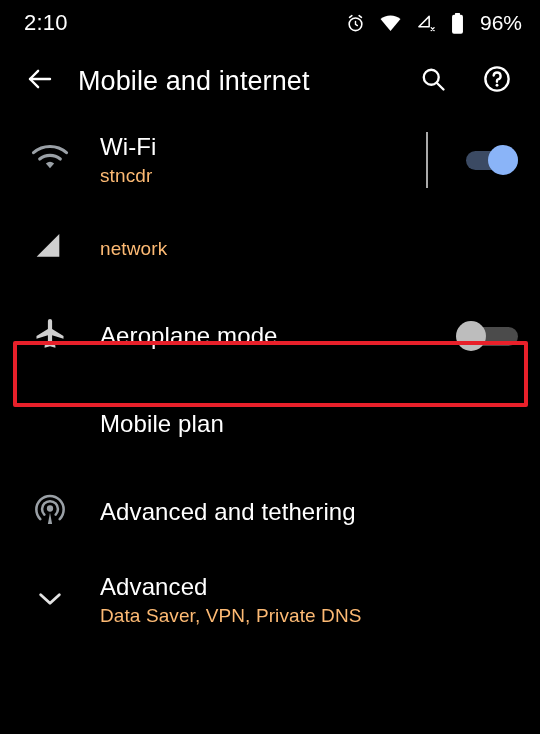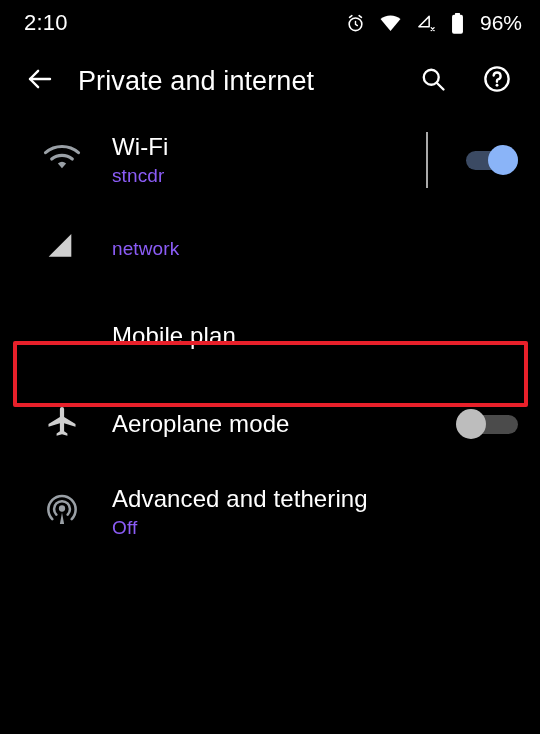--- a/index.html
+++ b/index.html
@@ -48,32 +48,32 @@
   .appbar-actions .act {
     width:42px; height:42px; display:flex; align-items:center; justify-content:center;
   }
 
   
   .list { position:absolute; top:116px; left:0; right:0; bottom:0; }
   .row {
     position:relative;
     display:flex; align-items:center;
     height:88px;
-    padding-left:12px;
+    padding-left:0;
   }
   .row-icon {
     width:100px; min-width:100px; height:88px;
     display:flex; align-items:center; justify-content:center;
   }
   .row-text { flex:1; display:flex; flex-direction:column; justify-content:center; min-width:0; }
   .row-title {
     color:#ffffff; font-size:24px; font-weight:400; line-height:1.22; letter-spacing:0.1px;
   }
   .row-sub {
-    color:#8b5cf6; font-size:19px; font-weight:400; line-height:1.3; margin-top:3px;
+    color:#fdba74; font-size:19px; font-weight:400; line-height:1.3; margin-top:3px;
     letter-spacing:0.1px;
   }
   .row-right {
     display:flex; align-items:center; height:88px; padding-right:22px;
   }
   .divider-v {
     width:2px; height:56px; background:#e3e3e3; opacity:.75; margin-right:28px;
   }
 
   
@@ -142,21 +142,21 @@
 
   <div class="appbar">
     <div class="appbar-back">
       <span>
         <svg width="30" height="30" viewBox="0 0 24 24" fill="none" stroke="#fff" stroke-width="1.9" stroke-linecap="round" stroke-linejoin="round">
           <path d="M20 12H4"></path>
             <path d="M10.5 5.5 4 12l6.5 6.5"></path>
         </svg>
       </span>
     </div>
-    <div class="appbar-title">Private and internet</div>
+    <div class="appbar-title">Mobile and internet</div>
     <div class="appbar-actions">
       <div class="act">
         <span>
           <svg width="28" height="28" viewBox="0 0 24 24" fill="none" stroke="#fff" stroke-width="2" stroke-linecap="round">
             <circle cx="10.5" cy="10.5" r="6.4"></circle>
               <path d="M15.4 15.4 21 21"></path>
           </svg>
         </span>
       </div>
       <div class="act">
@@ -203,60 +203,72 @@
             <path d="M19 3 19 20 2 20z"></path>
           </svg>
         </span>
       </div>
       <div class="row-text">
         <div class="row-sub">network</div>
       </div>
     </div>
 
     <div class="row">
-      <div class="row-icon"></div>
-      <div class="row-text">
-        <div class="row-title">Mobile plan</div>
-      </div>
-    </div>
-
-    <div class="row">
       <div class="row-icon">
         <span>
           <svg width="36" height="36" viewBox="0 0 24 24" fill="#cfcfcf">
             <path d="M21 15.2v-1.9l-7.6-4.7V3.4a1.4 1.4 0 0 0-2.8 0v5.2L3 13.3v1.9l7.6-2.4v5.3L8.4 19.6v1.5L12 20.1l3.6 1v-1.5l-2.2-1.5v-5.3L21 15.2z"></path>
           </svg>
         </span>
       </div>
       <div class="row-text">
         <div class="row-title">Aeroplane mode</div>
       </div>
       <div class="row-right">
         <div class="switch off">
           <div class="track"></div>
           <div class="thumb"></div>
         </div>
       </div>
     </div>
 
     <div class="row">
+      <div class="row-icon"></div>
+      <div class="row-text">
+        <div class="row-title">Mobile plan</div>
+      </div>
+    </div>
+
+    <div class="row">
       <div class="row-icon">
         <span>
           <svg width="36" height="36" viewBox="0 0 24 24" fill="none" stroke="#9aa0a6" stroke-width="1.7" stroke-linecap="round">
             <circle cx="12" cy="11" r="2.1" fill="#9aa0a6" stroke="none"></circle>
             <path d="M8.2 15.1a5.3 5.3 0 1 1 7.6 0"></path>
             <path d="M5.5 18.1a9.1 9.1 0 1 1 13 0"></path>
             <path d="M10.6 21.4 12 13.6l1.4 7.8z" fill="#9aa0a6" stroke="none"></path>
           </svg>
         </span>
       </div>
       <div class="row-text">
         <div class="row-title">Advanced and tethering</div>
-        <div class="row-sub">Off</div>
-      </div>
-    </div>
-
+      </div>
+    </div>
+
+    <div class="row">
+      <div class="row-icon">
+        <span>
+          <svg width="32" height="32" viewBox="0 0 24 24" fill="none" stroke="#e3e3e3" stroke-width="2.1" stroke-linecap="round" stroke-linejoin="round">
+            <path d="M5 9.5 12 16l7-6.5"></path>
+          </svg>
+        </span>
+      </div>
+      <div class="row-text">
+        <div class="row-title">Advanced</div>
+        <div class="row-sub">Data Saver, VPN, Private DNS</div>
+      </div>
+    </div>
 
   </div>
 
   <div class="highlight" style="left:13px; top:341px; width:515px; height:66px;"></div>
 
 </div>
 
 </body></html>

